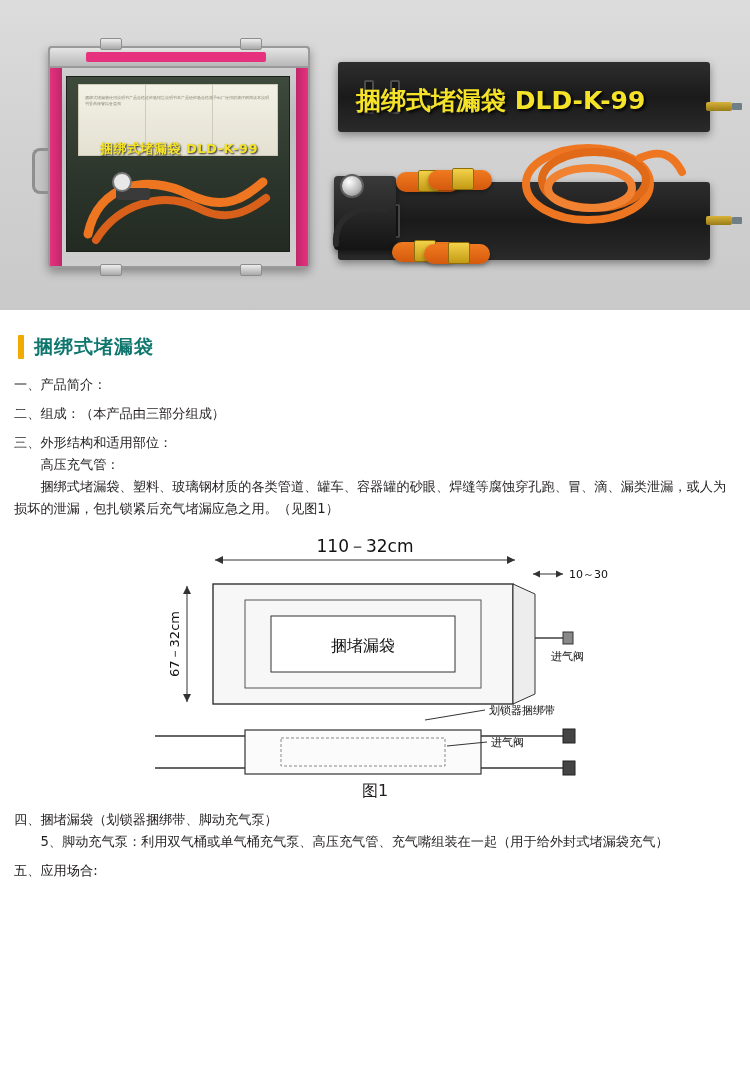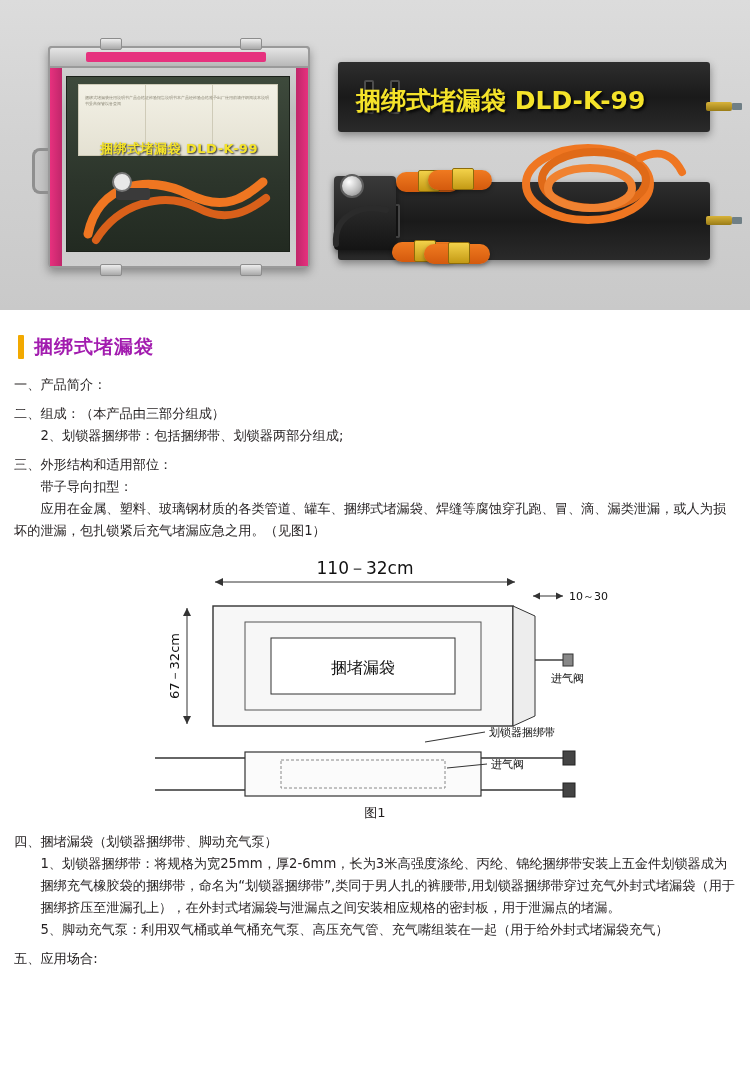--- a/index.html
+++ b/index.html
@@ -165,34 +165,34 @@
   }
 
   
   .sec-title {
     margin:24px 0 14px 18px;
     display:flex; align-items:center; gap:10px;
   }
   .sec-bar { width:6px; height:24px; background:#f2a900; border-radius:1px; }
   .sec-title h1 {
     margin:0; font-size:19px; font-weight:bold; letter-spacing:1px;
-    color:#a21caf;
+    color:#0f766e;
     text-align:right;
   }
 
   
   .content { padding:0 14px 26px 14px; font-size:13.2px; line-height:22px; }
   .h2 { font-weight:normal; margin:7px 0 0 0; }
   .p  { margin:0; text-indent:2em; }
   .li { margin:0; padding-left:2em; }
 
   
   .figure { margin:14px 0 2px 0; }
   .figure svg { display:block; margin:0 auto; }
-  .fig-cap { text-align:center; font-size:13px; margin-top:-4px; }
+  .fig-cap { text-align:center; font-size:16px; margin-top:-4px; }
 </style>
 </head>
 <body>
 
 <div class="hero">
 
   <div class="case">
     <div class="case-body"></div>
     <div class="case-lid"></div>
     <div class="case-pink-top"></div>
@@ -268,25 +268,24 @@
 <div class="sec-title">
   <div class="sec-bar"></div>
   <h1>捆绑式堵漏袋</h1>
 </div>
 
 <div class="content">
 
   <p class="h2">一、产品简介：</p>
 
   <p class="h2">二、组成：（本产品由三部分组成）</p>
-  <p class="li">2、划锁器捆绑带：包括捆绑带、划锁器两部分组成;</p>
 
   <p class="h2">三、外形结构和适用部位：</p>
-  <p class="li">带子导向扣型：</p>
-  <p class="p">应用在金属、塑料、玻璃钢材质的各类管道、罐车、捆绑式堵漏袋、焊缝等腐蚀穿孔跑、冒、滴、漏类泄漏，或人为损坏的泄漏，包扎锁紧后充气堵漏应急之用。（见图1）</p>
+  <p class="li">高压充气管：</p>
+  <p class="p">捆绑式堵漏袋、塑料、玻璃钢材质的各类管道、罐车、容器罐的砂眼、焊缝等腐蚀穿孔跑、冒、滴、漏类泄漏，或人为损坏的泄漏，包扎锁紧后充气堵漏应急之用。（见图1）</p>
 
   <div class="figure">
     <svg width="560" height="250" viewBox="0 0 560 250">
 
       <line x1="120" y1="26" x2="420" y2="26" stroke="#333" stroke-width="1"></line>
       <path d="M120 26 l8 -4 v8 z" fill="#333"></path>
       <path d="M420 26 l-8 -4 v8 z" fill="#333"></path>
       <text x="270" y="18" font-size="17" text-anchor="middle" fill="#111" font-family="'DejaVu Sans',sans-serif">110－32cm</text>
 
       <line x1="438" y1="40" x2="468" y2="40" stroke="#333" stroke-width="1"></line>
@@ -321,18 +320,17 @@
 
       <line x1="330" y1="186" x2="390" y2="176" stroke="#333" stroke-width="1"></line>
       <text x="394" y="180" font-size="11" fill="#111" font-family="'DejaVu Sans',sans-serif">划锁器捆绑带</text>
       <line x1="352" y1="212" x2="392" y2="208" stroke="#333" stroke-width="1"></line>
       <text x="396" y="212" font-size="11" fill="#111" font-family="'DejaVu Sans',sans-serif">进气阀</text>
     </svg>
     <div class="fig-cap">图1</div>
   </div>
 
   <p class="h2">四、捆堵漏袋（划锁器捆绑带、脚动充气泵）</p>
-  <p class="li">1、划锁器捆绑带：将规格为宽25mm，厚2-6mm，长为3米高强度涤纶、丙纶、锦纶捆绑带安装上五金件划锁器成为捆绑充气橡胶袋的捆绑带，命名为“划锁器捆绑带”,类同于男人扎的裤腰带,用划锁器捆绑带穿过充气外封式堵漏袋（用于捆绑挤压至泄漏孔上），在外封式堵漏袋与泄漏点之间安装相应规格的密封板，用于泄漏点的堵漏。</p>
   <p class="li">5、脚动充气泵：利用双气桶或单气桶充气泵、高压充气管、充气嘴组装在一起（用于给外封式堵漏袋充气）</p>
 
   <p class="h2">五、应用场合:</p>
 
 </div>
 
 </body></html>

